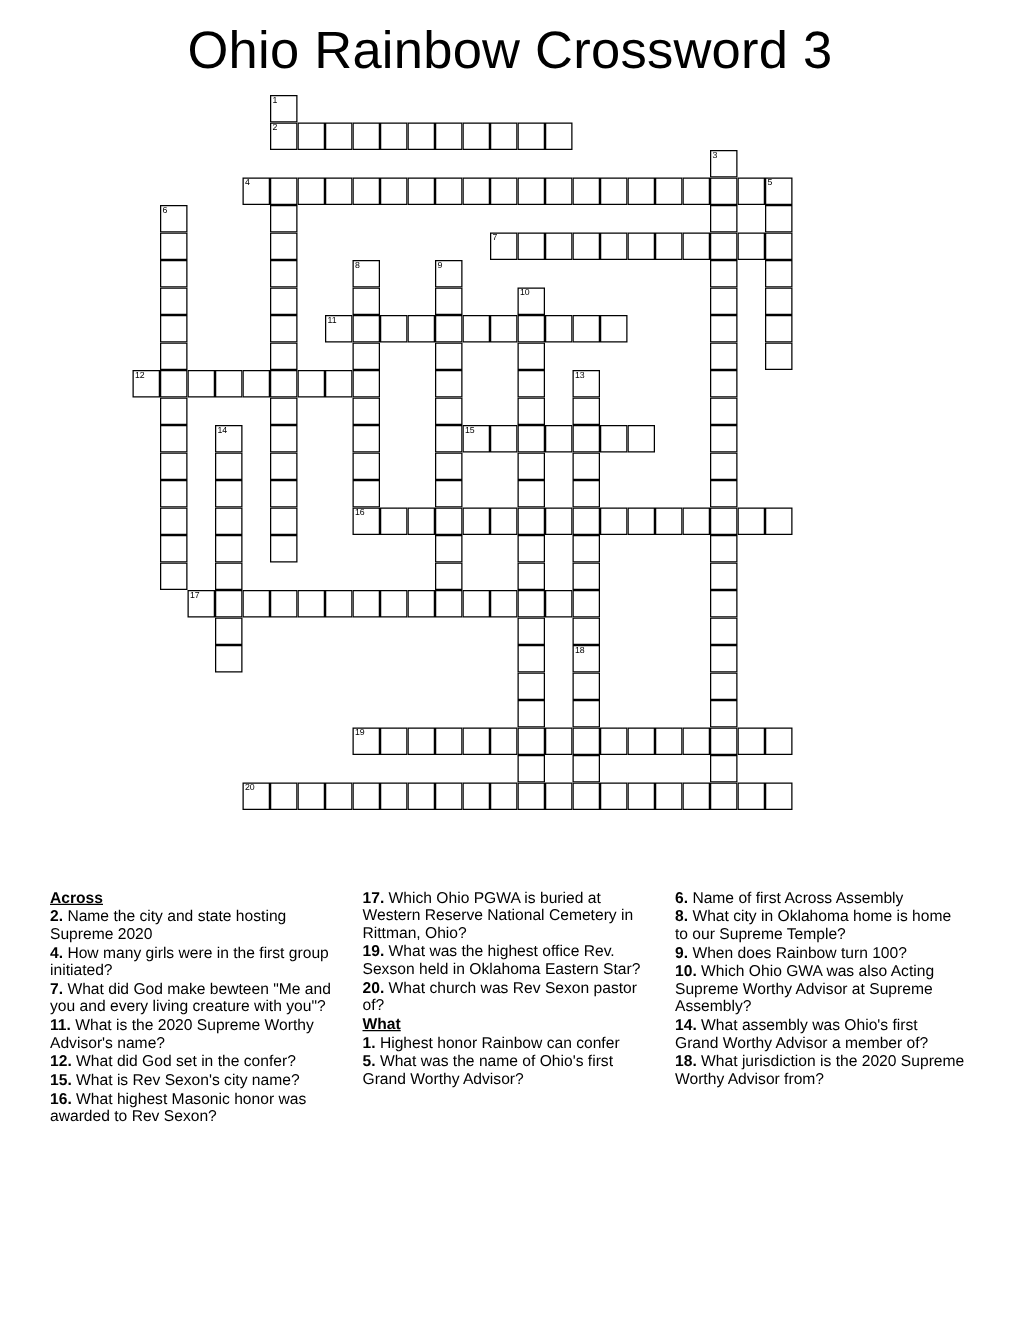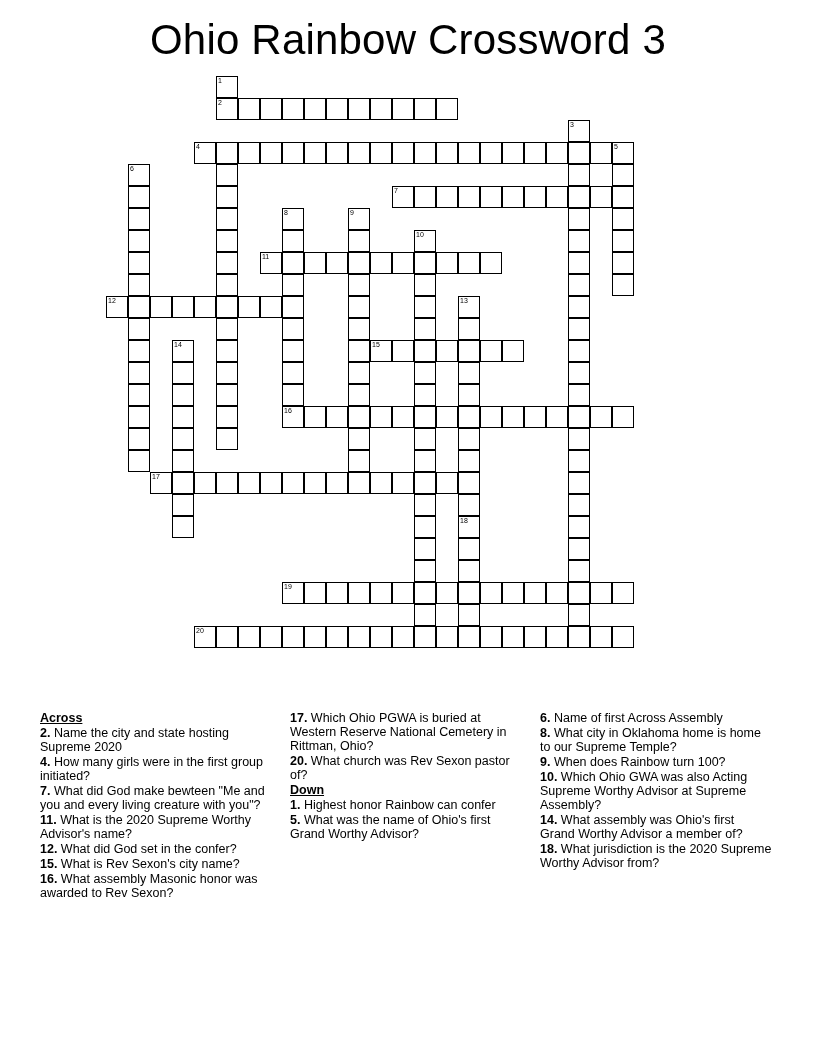--- a/index.html
+++ b/index.html
@@ -387,26 +387,27 @@
 
   <div class="clues">
     <div class="clue-col" id="col1">
         <span class="clue-head">Across</span>
         <div class="clue"><b>2. </b><span>Name the city and state hosting Supreme 2020</span></div>
         <div class="clue"><b>4. </b><span>How many girls were in the first group initiated?</span></div>
         <div class="clue"><b>7. </b><span>What did God make bewteen "Me and you and every living creature with you"?</span></div>
         <div class="clue"><b>11. </b><span>What is the 2020 Supreme Worthy Advisor's name?</span></div>
         <div class="clue"><b>12. </b><span>What did God set in the confer?</span></div>
         <div class="clue"><b>15. </b><span>What is Rev Sexon's city name?</span></div>
-        <div class="clue"><b>16. </b><span>What assembly Masonic honor was awarded to Rev Sexon?</span></div>
+        <div class="clue"><b>16. </b><span>What highest Masonic honor was awarded to Rev Sexon?</span></div>
       </div>
     <div class="clue-col" id="col2">
         <div class="clue"><b>17. </b><span>Which Ohio PGWA is buried at Western Reserve National Cemetery in Rittman, Ohio?</span></div>
+        <div class="clue"><b>19. </b><span>What was the highest office Rev. Sexson held in Oklahoma Eastern Star?</span></div>
         <div class="clue"><b>20. </b><span>What church was Rev Sexon pastor of?</span></div>
-        <span class="clue-head">Down</span>
+        <span class="clue-head">What</span>
         <div class="clue"><b>1. </b><span>Highest honor Rainbow can confer</span></div>
         <div class="clue"><b>5. </b><span>What was the name of Ohio's first Grand Worthy Advisor?</span></div>
       </div>
     <div class="clue-col" id="col3">
         <div class="clue"><b>6. </b><span>Name of first Across Assembly</span></div>
         <div class="clue"><b>8. </b><span>What city in Oklahoma home is home to our Supreme Temple?</span></div>
         <div class="clue"><b>9. </b><span>When does Rainbow turn 100?</span></div>
         <div class="clue"><b>10. </b><span>Which Ohio GWA was also Acting Supreme Worthy Advisor at Supreme Assembly?</span></div>
         <div class="clue"><b>14. </b><span>What assembly was Ohio's first Grand Worthy Advisor a member of?</span></div>
         <div class="clue"><b>18. </b><span>What jurisdiction is the 2020 Supreme Worthy Advisor from?</span></div>

